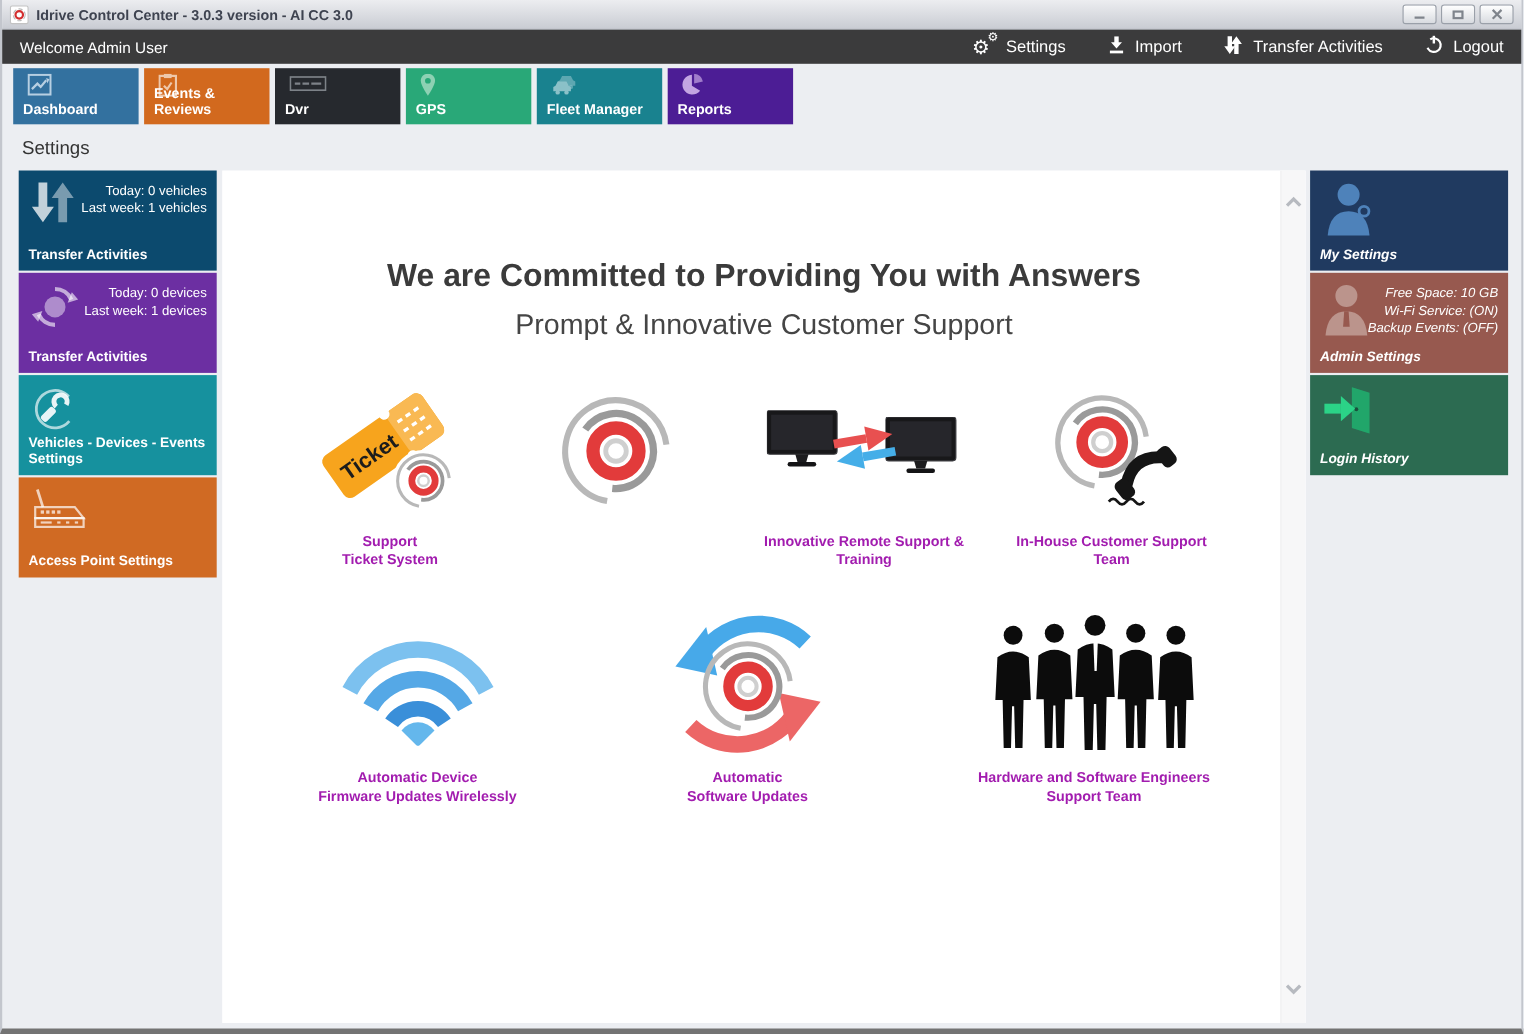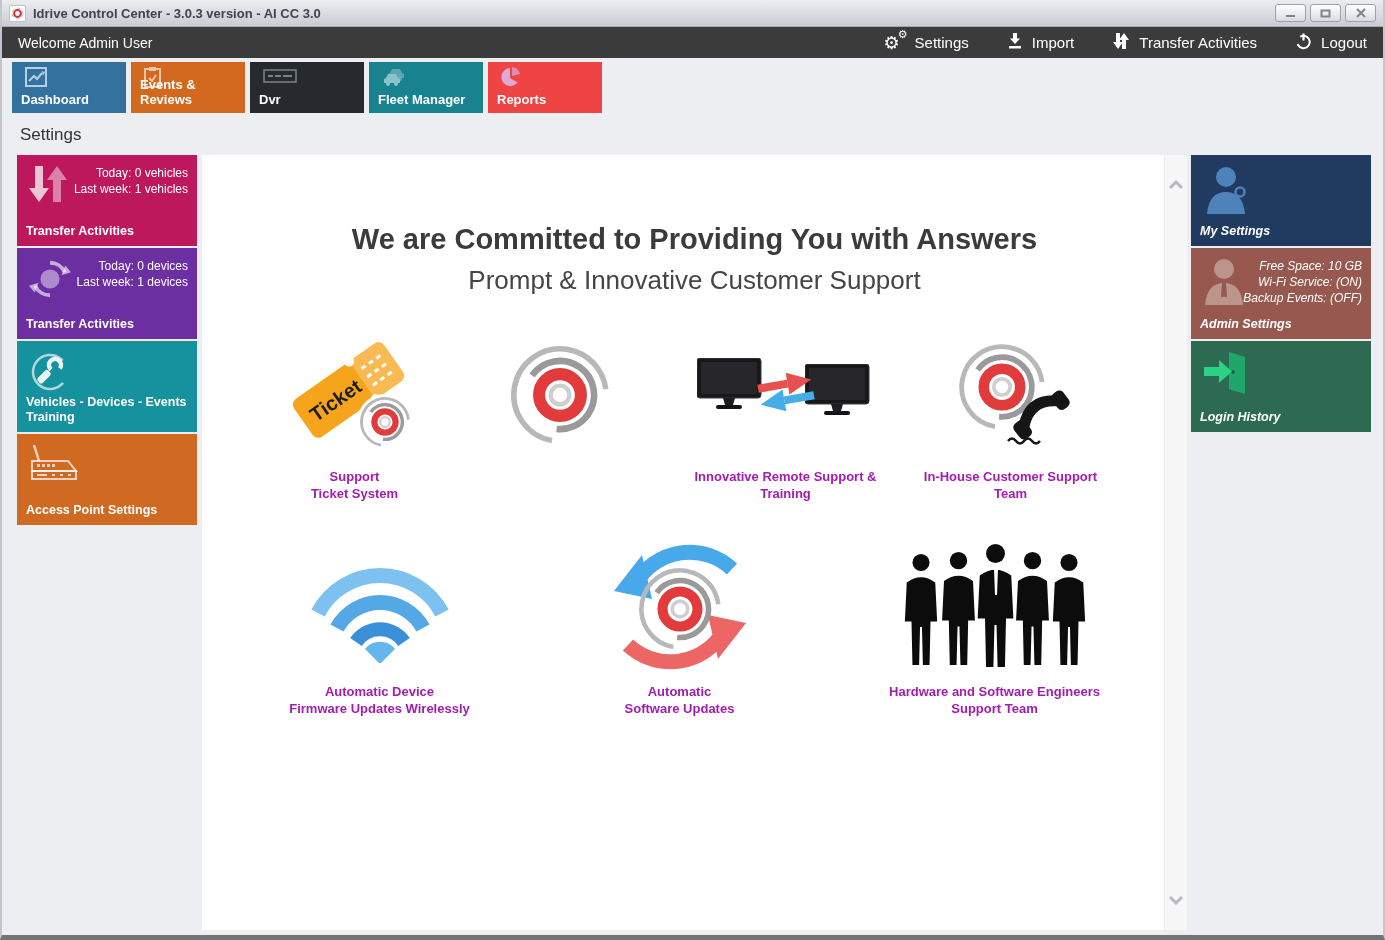--- a/index.html
+++ b/index.html
@@ -64,21 +64,21 @@
     position:absolute; top:155px; left:200px; width:985px; height:775px;
     background:#fff; overflow:hidden;
   }
   .scrollbar {
     position:absolute; top:0; right:0; width:23px; height:100%;
     background:#f7f7f8; border-left:1px solid #efefef;
   }
   .scroll-up, .scroll-down { position:absolute; left:3px; width:16px; height:16px; cursor:pointer; }
   .scroll-up { top:22px; } .scroll-down { bottom:22px; }
   .content-inner { padding-top:68px; text-align:center; }
-  .heading { font-size:29px; font-weight:bold; color:#3b3b3b; margin:0; }
+  .heading { font-size:29px; font-weight:bold; color:#3b3b3b; margin:12px; }
   .subheading { font-size:26px; font-weight:normal; color:#454545; margin:9px 0 0 0; }
   .features-row { display:flex; justify-content:center; align-items:flex-start; }
   .row1 { margin-top:40px; }
   .row2 { margin-top:42px; }
   .feature { display:flex; flex-direction:column; align-items:center; }
   .row1 .feature:nth-child(1){ width:180px; }
   .row1 .feature:nth-child(2){ width:230px; }
   .row1 .feature:nth-child(3){ width:222px; }
   .row1 .feature:nth-child(4){ width:228px; }
   .row2 .feature:nth-child(1){ width:270px; }
@@ -209,50 +209,59 @@
       <span class="tab-icon">
         <svg width="34" height="18" viewBox="0 0 34 18">
           <rect x="1" y="3" width="32" height="12" fill="none" stroke="#8d9298" stroke-width="1.5"></rect>
           <line x1="5" y1="9" x2="10" y2="9" stroke="#8d9298" stroke-width="2"></line>
           <line x1="12" y1="9" x2="18" y2="9" stroke="#8d9298" stroke-width="2"></line>
           <line x1="20" y1="9" x2="29" y2="9" stroke="#8d9298" stroke-width="2"></line>
         </svg>
       </span>
       <span class="tab-label">Dvr</span>
     </div>
+    <div class="tab" style="background-color: rgb(41, 168, 120);">
+      <span class="tab-icon">
+        <svg width="14" height="21" viewBox="0 0 14 21">
+          <path d="M7 0 C3 0 0.5 3 0.5 6.4 C0.5 10.5 7 20 7 20 C7 20 13.5 10.5 13.5 6.4 C13.5 3 11 0 7 0 Z" fill="#9fd9be"></path>
+          <circle cx="7" cy="6.4" r="2.6" fill="#29a878"></circle>
+        </svg>
+      </span>
+      <span class="tab-label">GPS</span>
+    </div>
     <div class="tab" style="background-color: rgb(25, 130, 143);">
       <span class="tab-icon">
         <svg width="28" height="20" viewBox="0 0 28 20">
           <g fill="#9fccd2">
             <path d="M8 6 L10 2 L18 2 L20 6 L22 7 L22 11 L6 11 L6 7 Z" opacity=".6"></path>
             <path d="M4 11 L6 7 L14 7 L16 11 L18 12 L18 16 L2 16 L2 12 Z"></path>
             <circle cx="6" cy="17" r="2"></circle>
               <circle cx="14" cy="17" r="2"></circle>
             <circle cx="10" cy="12" r="2" opacity=".6"></circle>
               <circle cx="18" cy="12" r="2" opacity=".6"></circle>
           </g>
         </svg>
       </span>
       <span class="tab-label">Fleet Manager</span>
     </div>
-    <div class="tab" style="background-color: #ef4444;">
+    <div class="tab" style="background-color: #4c1d95;">
       <span class="tab-icon">
         <svg width="20" height="20" viewBox="0 0 20 20">
           <path d="M9 11 L9 1 A9 9 0 1 0 16.5 15.5 Z" fill="#d8bdf0"></path>
           <path d="M11 9 L11 0 A9 9 0 0 1 19 7 Z" fill="#d8bdf0" opacity=".7"></path>
         </svg>
       </span>
       <span class="tab-label">Reports</span>
     </div>
   </div>
 
   <div class="page-title">Settings</div>
 
   <div class="sidebar-left">
-    <div class="card" style="background-color: #be185d;">
+    <div class="card" style="background-color: #0c4a6e;">
       <span class="card-icon">
         <svg width="40" height="42" viewBox="0 0 40 42">
           <polygon points="7,2 15,2 15,24 21,24 11,38 1,24 7,24" fill="rgba(255,255,255,0.75)"></polygon>
           <polygon points="25,38 33,38 33,16 39,16 29,2 19,16 25,16" fill="rgba(255,255,255,0.45)"></polygon>
         </svg>
       </span>
       <span class="card-stats">
         <div>Today: 0 vehicles</div>
         <div>Last week: 1 vehicles</div>
       </span>
@@ -275,21 +284,21 @@
       <span class="card-title">Transfer Activities</span>
     </div>
     <div class="card" style="background-color: rgb(22, 145, 158);">
       <span class="card-icon">
         <svg width="44" height="44" viewBox="0 0 44 44">
           <circle cx="22" cy="22" r="17" fill="none" stroke="rgba(255,255,255,0.65)" stroke-width="2.5" stroke-dasharray="82 25" transform="rotate(40 22 22)"></circle>
           <circle cx="27" cy="15" r="6" fill="none" stroke="rgba(255,255,255,0.9)" stroke-width="4.5" stroke-dasharray="27 11" transform="rotate(130 27 15)"></circle>
           <rect x="13" y="19" width="7" height="15" rx="2.5" fill="rgba(255,255,255,0.9)" transform="rotate(45 16 26)"></rect>
         </svg>
       </span>
-      <span class="card-title">Vehicles - Devices - Events Training</span>
+      <span class="card-title">Vehicles - Devices - Events Settings</span>
     </div>
     <div class="card" style="background-color: rgb(208, 106, 35);">
       <span class="card-icon">
         <svg width="52" height="42" viewBox="0 0 52 42">
           <line x1="11" y1="18" x2="6" y2="2" stroke="rgba(255,255,255,0.7)" stroke-width="2.5"></line>
           <polygon points="4,18 40,18 48,28 4,28" fill="none" stroke="rgba(255,255,255,0.7)" stroke-width="2"></polygon>
           <rect x="4" y="28" width="44" height="8" fill="none" stroke="rgba(255,255,255,0.7)" stroke-width="2"></rect>
           <g fill="rgba(255,255,255,0.7)">
             <rect x="9" y="21" width="3" height="3"></rect>
               <rect x="14" y="21" width="3" height="3"></rect>

